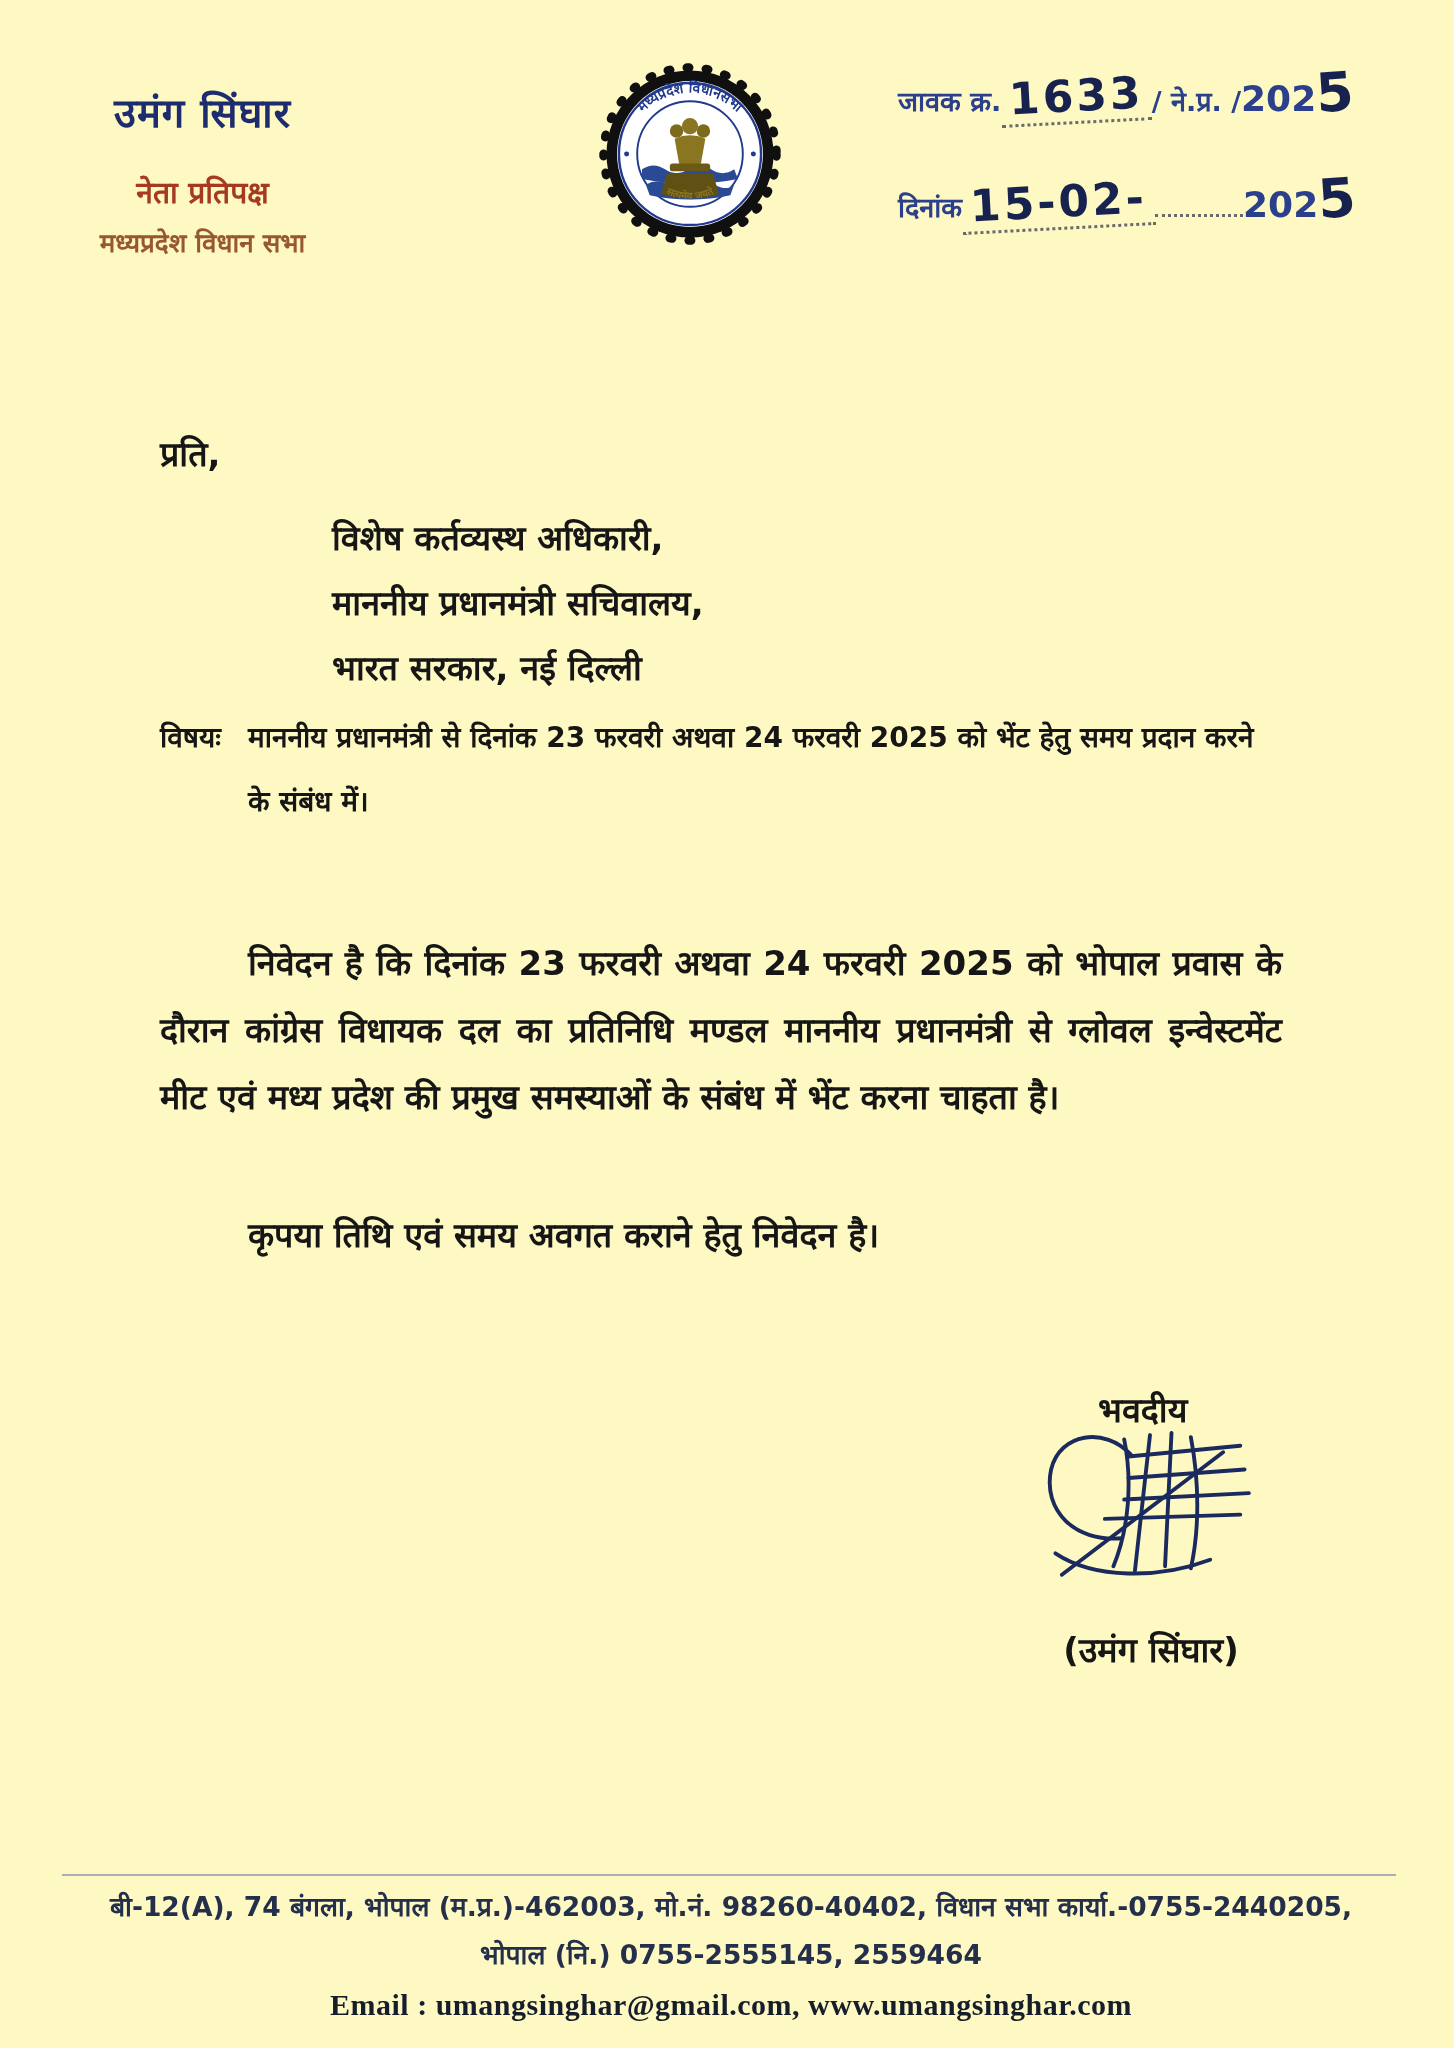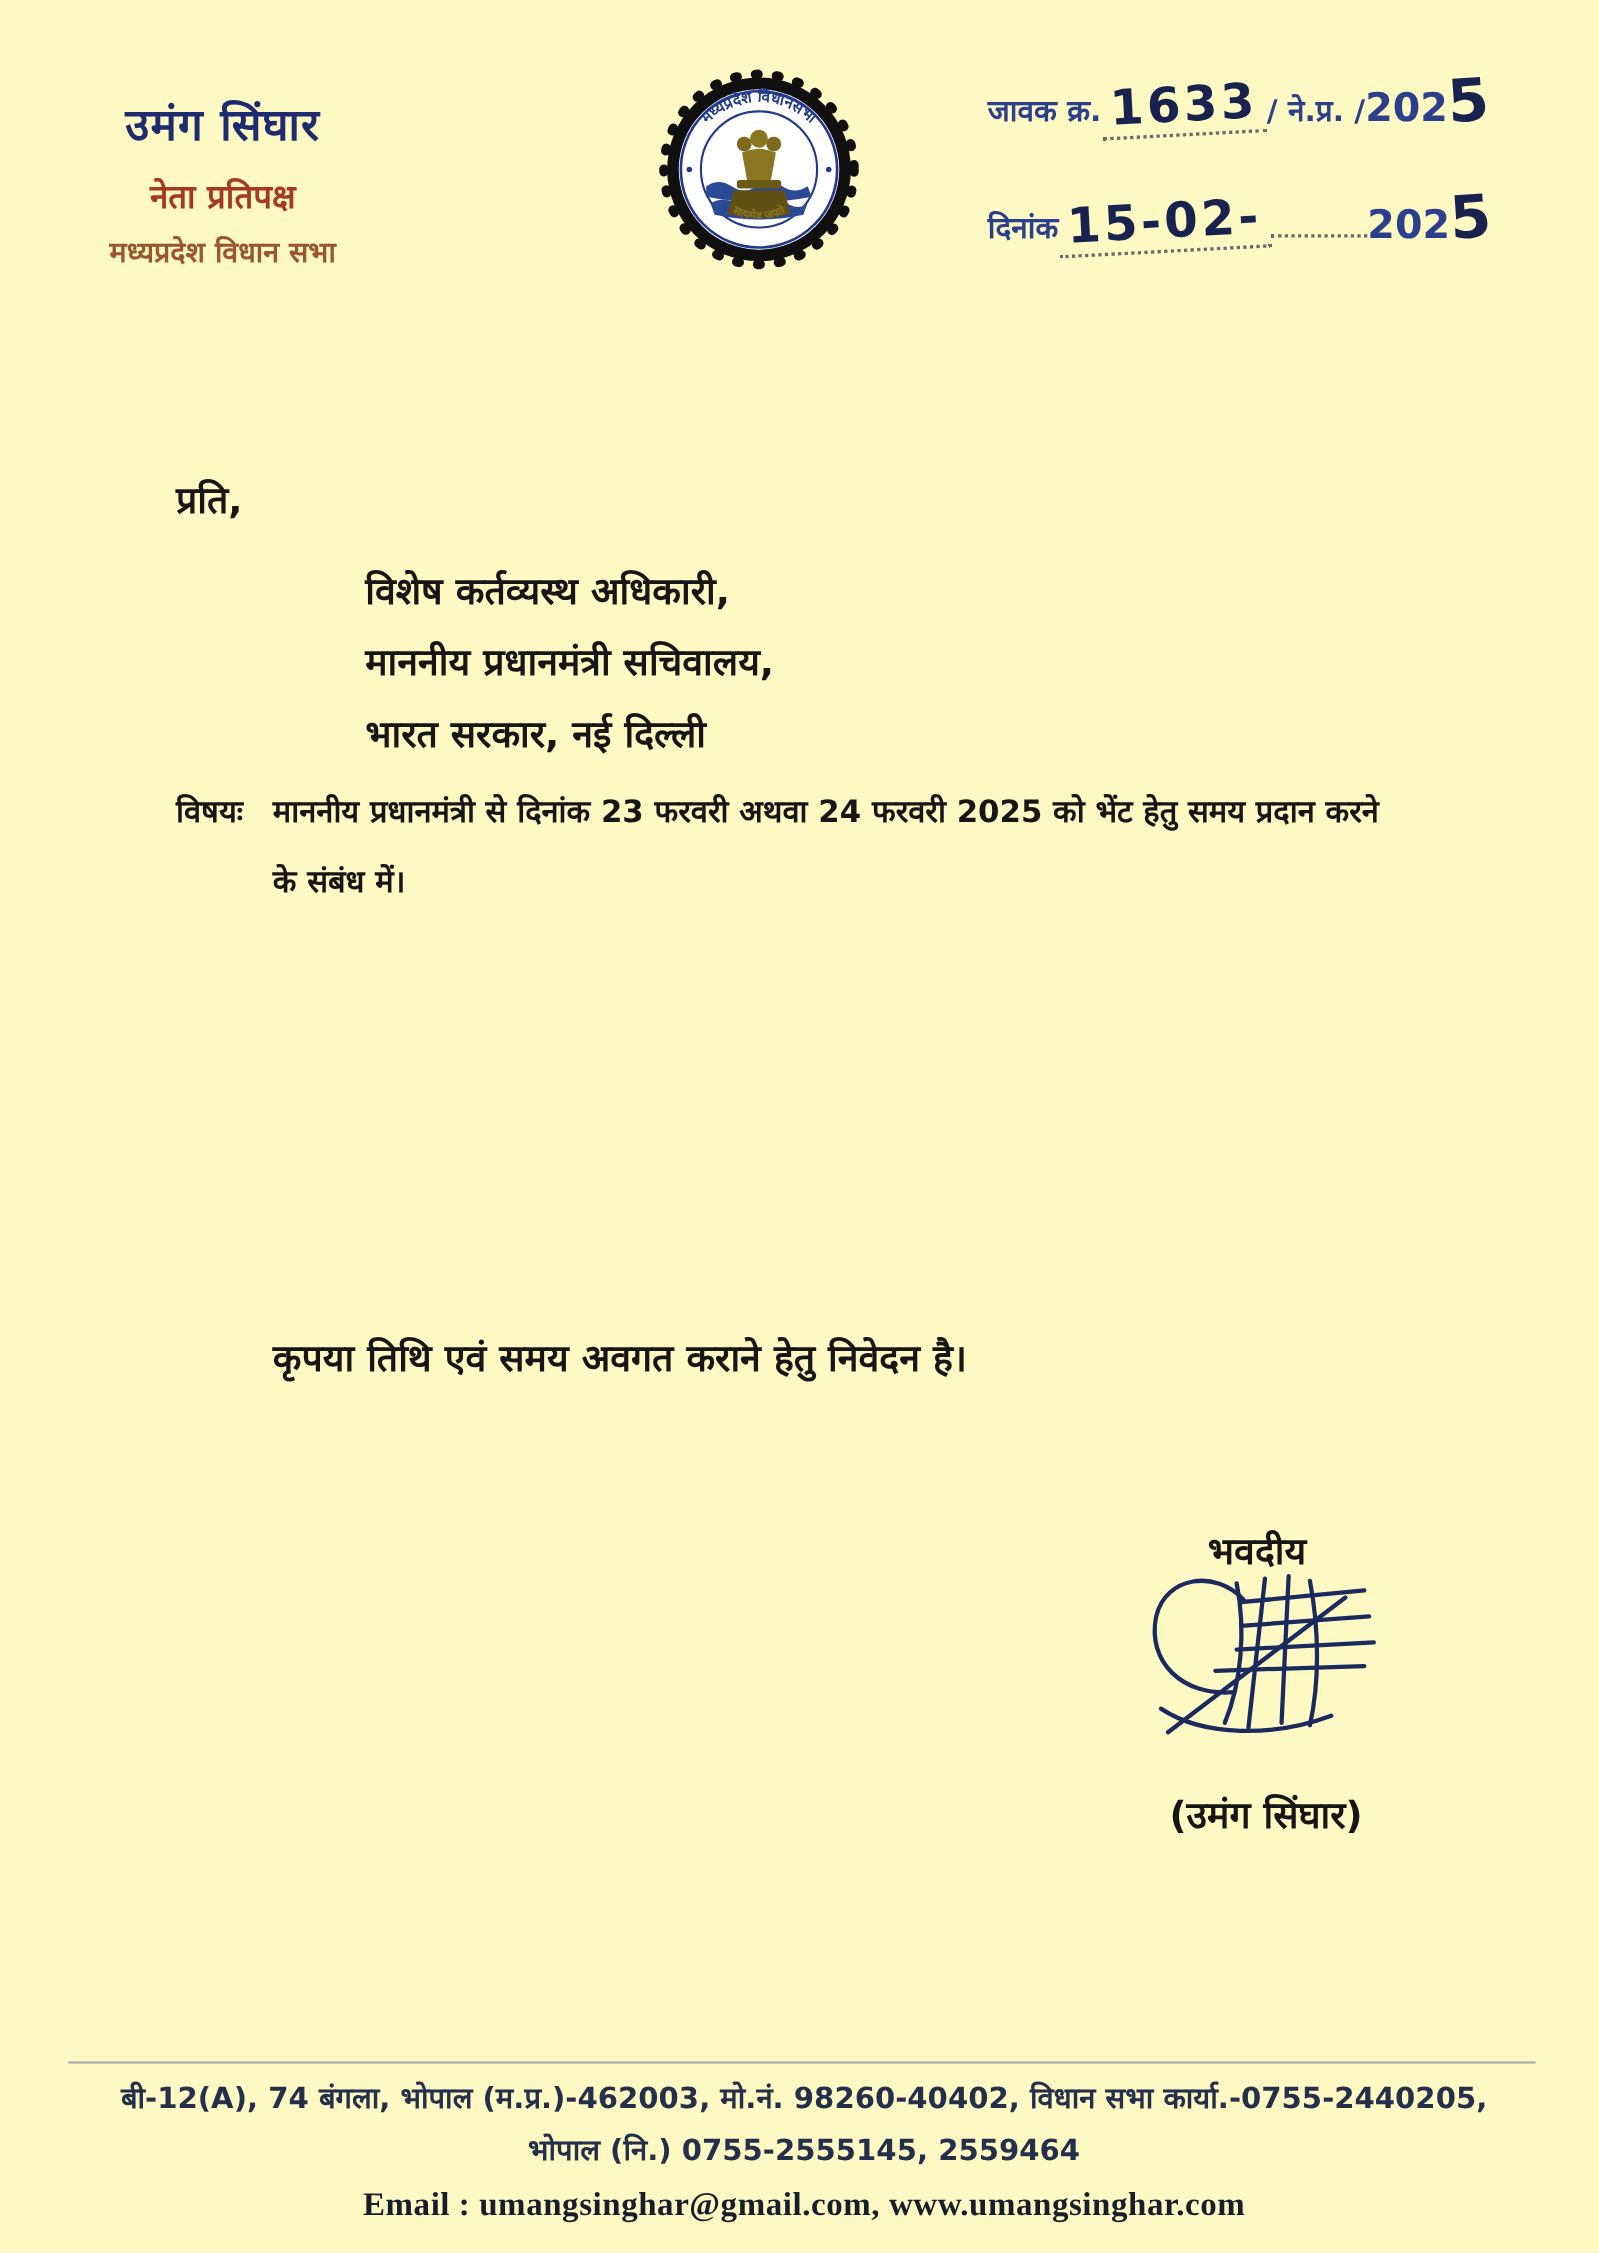--- a/index.html
+++ b/index.html
@@ -4,21 +4,21 @@
 <style>
   html,body { margin:0; padding:0; background:#e8e8e8; }
   .page {
     position:relative; width:1454px; height:2048px; margin:0 auto;
     background:#fef9c3; overflow:hidden;
     font-family:"DejaVu Sans", sans-serif; color:#161616;
   }
   
   .hdr-left { position:absolute; left:70px; top:84px; width:265px; text-align:center; }
   .hdr-name  { font-size:40px; font-weight:700; color:#1d2b6f; letter-spacing:1px; }
-  .hdr-title { font-size:30px; font-weight:700; color:#a63a20; margin-top:18px; }
+  .hdr-title { font-size:30px; font-weight:700; color:#a63a20; margin-top:32px; }
   .hdr-org   { font-size:26px; font-weight:700; color:#97572f; margin-top:12px; }
 
   .emblem { position:absolute; left:594px; top:58px; width:192px; height:192px; }
 
   .ref-block { position:absolute; left:898px; top:70px; width:520px; }
   .ref-row { display:flex; align-items:baseline; color:#2b3f8c;
              font-size:27px; font-weight:700; white-space:nowrap; }
   .ref-row.second { margin-top:52px; }
   .hand { color:#18224e; font-weight:700; font-family:"DejaVu Sans", cursive, sans-serif; }
   .hand-num { font-size:44px; transform:rotate(-3deg); letter-spacing:3px; padding:0 8px; }
@@ -117,20 +117,21 @@
     <div>माननीय प्रधानमंत्री सचिवालय,</div>
     <div>भारत सरकार, नई दिल्ली</div>
   </div>
 
   <div class="body-abs subject" style="position:absolute;">
     <span>विषयः</span>
     <span>माननीय प्रधानमंत्री से दिनांक 23 फरवरी अथवा 24 फरवरी 2025 को भेंट हेतु समय प्रदान करने के संबंध में।</span>
   </div>
 
 
+  <div class="body-abs para para1" style="position:absolute;">निवेदन है कि दिनांक 23 फरवरी अथवा 24 फरवरी 2025 को भोपाल प्रवास के दौरान कांग्रेस विधायक दल का प्रतिनिधि मण्डल माननीय प्रधानमंत्री से ग्लोवल इन्वेस्टमेंट मीट एवं मध्य प्रदेश की प्रमुख समस्याओं के संबंध में भेंट करना चाहता है।</div>
 
   <div class="body-abs para para2" style="position:absolute;">कृपया तिथि एवं समय अवगत कराने हेतु निवेदन है।</div>
 
   <div class="closing">भवदीय</div>
 
   <svg class="sig-wrap" viewBox="0 0 220 160" fill="none" stroke="#1b2a5e" stroke-width="3.6" stroke-linecap="round">
     <path d="M 92,32 C 68,6 26,12 18,46 C 10,84 40,114 84,110"></path>
     <path d="M 86,18 C 94,58 90,102 76,136"></path>
     <path d="M 110,14 L 96,140"></path>
     <path d="M 130,12 L 124,136"></path>

